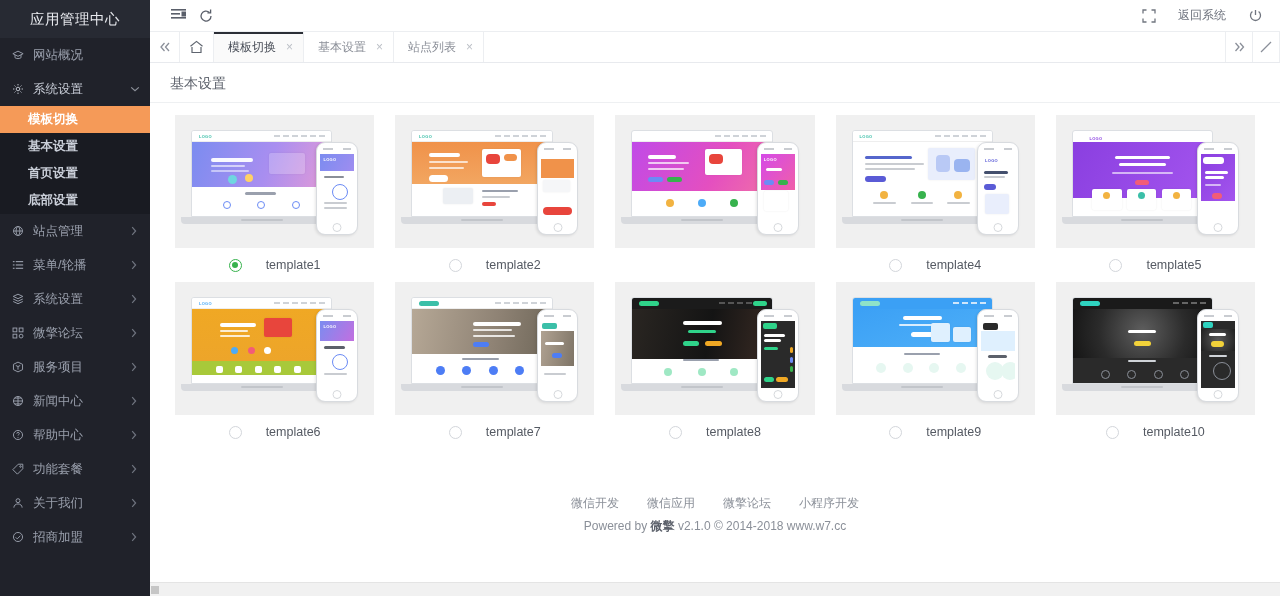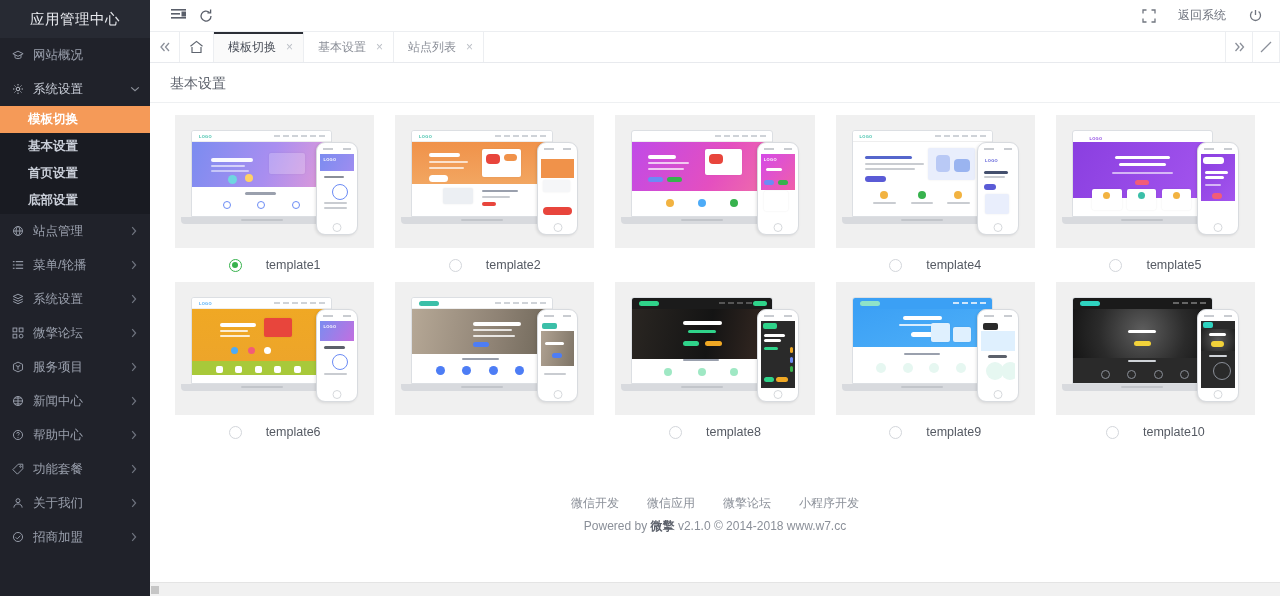--- a/index.html
+++ b/index.html
@@ -730,20 +730,24 @@
                     <div class="pill" style="left:4%;top:3%;width:44%;height:6px;background:#3bbfa8;border-radius:2px"></div>
                     <div style="position:absolute;left:0;right:0;top:16%;height:52%;background:linear-gradient(100deg,#b0a292,#7e7466)"></div>
                     <div class="pill" style="left:14%;top:32%;width:54%;height:3px;background:#fff"></div>
                     <div class="pill" style="left:34%;top:48%;width:30%;height:5px;background:#4d7df5"></div>
                     <div class="pill" style="left:10%;top:78%;width:66%;height:2px;background:#c9ccd1"></div>
                   </div>
                   <div class="phone-home"></div>
                 </div>
               </div>
             </div>
+            <div class="radio-row">
+              <span class="radio"></span>
+              <span class="radio-lbl">template7</span>
+            </div>
           </div>
           <div class="cell">
             <div class="thumb">
               <div class="thumb-inner">
                 <div class="lap-screen" style="left:8%;top:11%;width:71%;height:66%">
                   <div class="hdr" style="background:#1b1b1b;border-bottom:none">
                     <span class="pill" style="left:7px;top:3px;width:20px;height:5px;background:#2fd38a"></span>
                     <span class="navdots" style="right:20px;top:4px">
                       <i style="background:#555"></i>
                       <i style="background:#555"></i>

